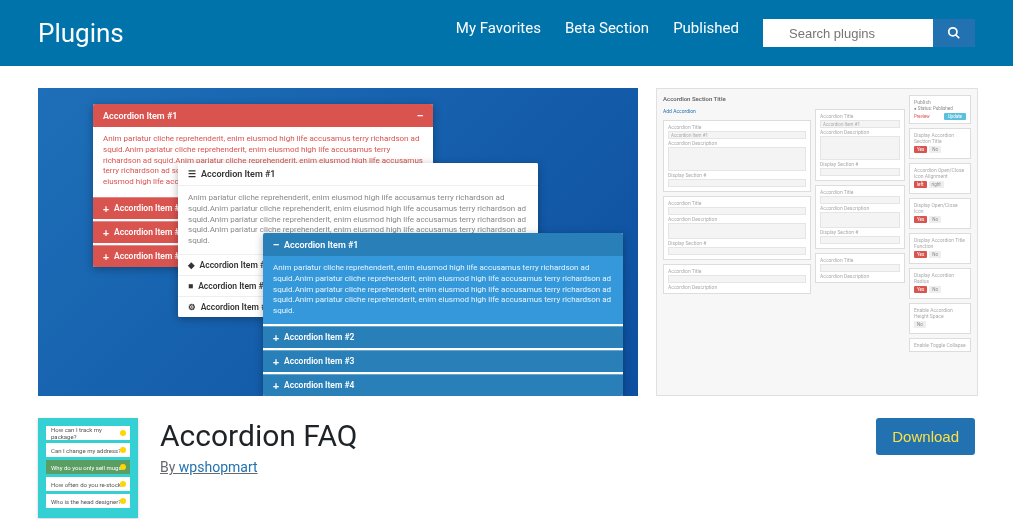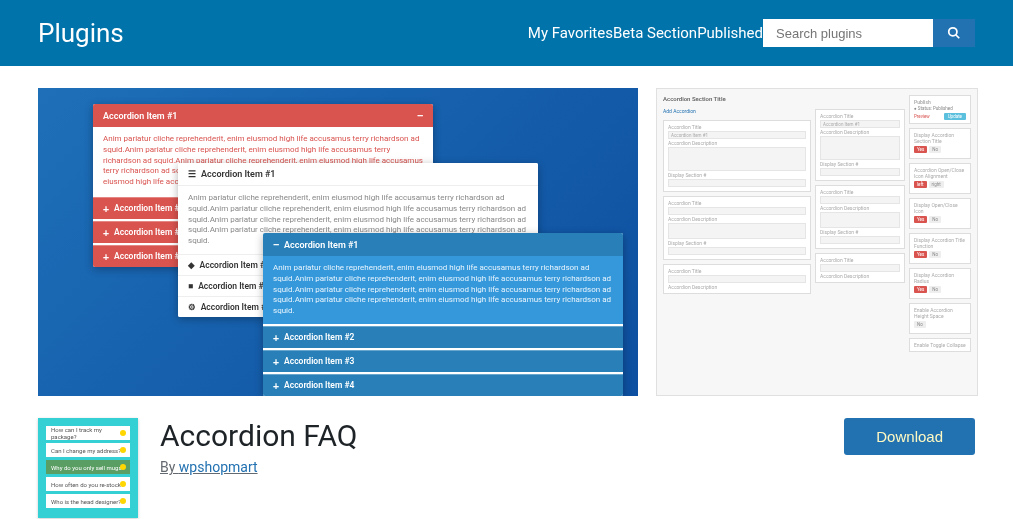--- a/index.html
+++ b/index.html
@@ -14,35 +14,35 @@
       justify-content: space-between;
       height: 66px;
     }
     .header-title {
       font-size: 26px;
       font-weight: 400;
       color: #fff;
     }
     .header-nav {
       display: flex;
-      align-items: center;
+      gap: 24px;
     }
     .nav-link {
       color: #fff;
       font-size: 15px;
       cursor: pointer;
     }
     .search-group {
       display: flex;
       align-items: stretch;
     }
     .search-input {
       width: 170px;
       height: 28px;
-      padding: 4px 13px;
+      padding: 4px 26px;
       border: none;
       font-size: 13px;
       outline: none;
     }
     .search-button {
       width: 42px;
       height: 28px;
       background: #2271b1;
       border: none;
       color: #fff;
@@ -186,23 +186,23 @@
       margin-bottom: 6px;
     }
     .plugin-author {
       font-size: 14px;
       color: #646970;
       text-decoration: underline;
     }
     .plugin-author a { color: #2271b1; }
     .download-btn {
       background: #2271b1;
-      color: #fef9c3;
+      color: #fde047;
       border: none;
-      padding: 10px 32px;
+      padding: 10px 16px;
       font-size: 15px;
       border-radius: 3px;
       cursor: pointer;
     }
   </style>
 </head>
 <body>
 
 <div class="header">
   <div class="header-title">Plugins</div>

